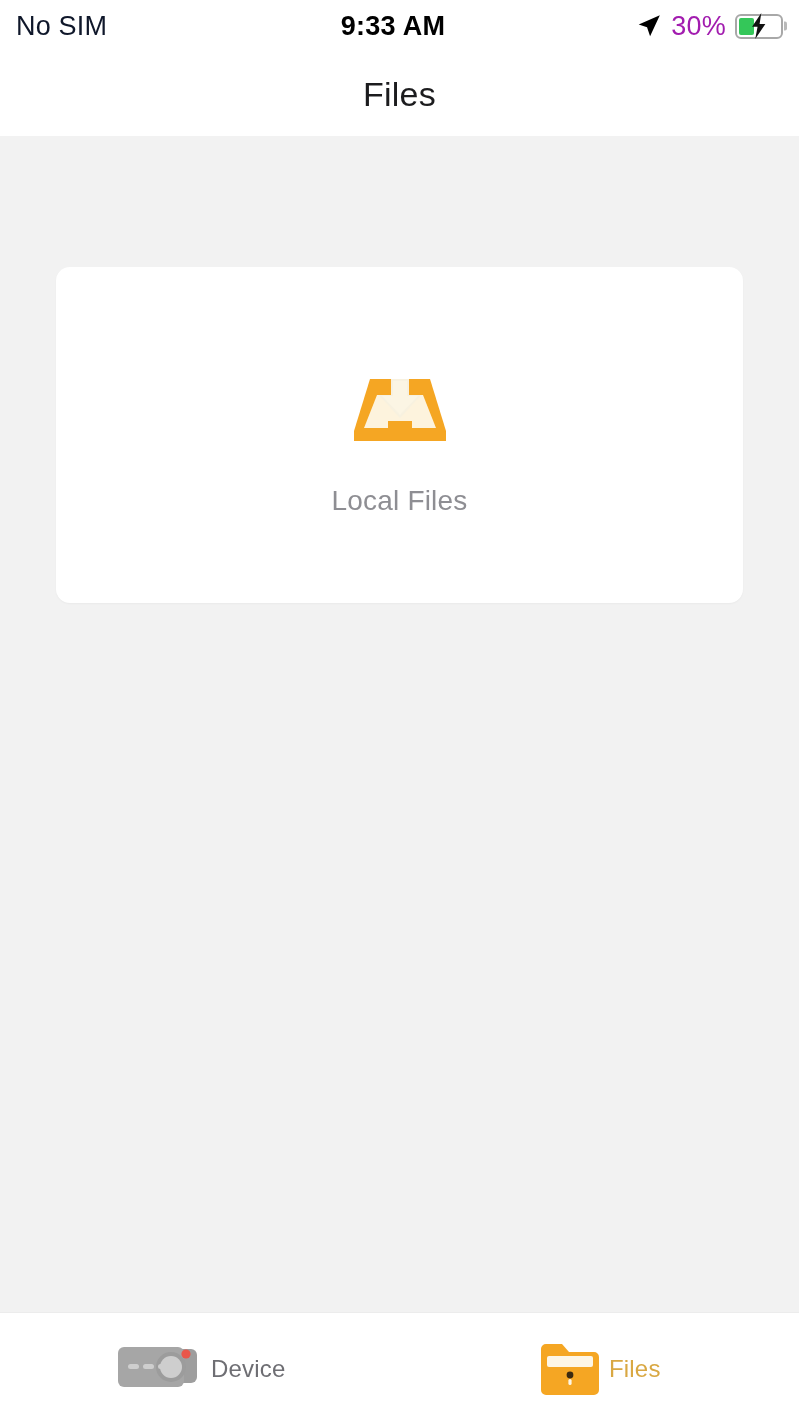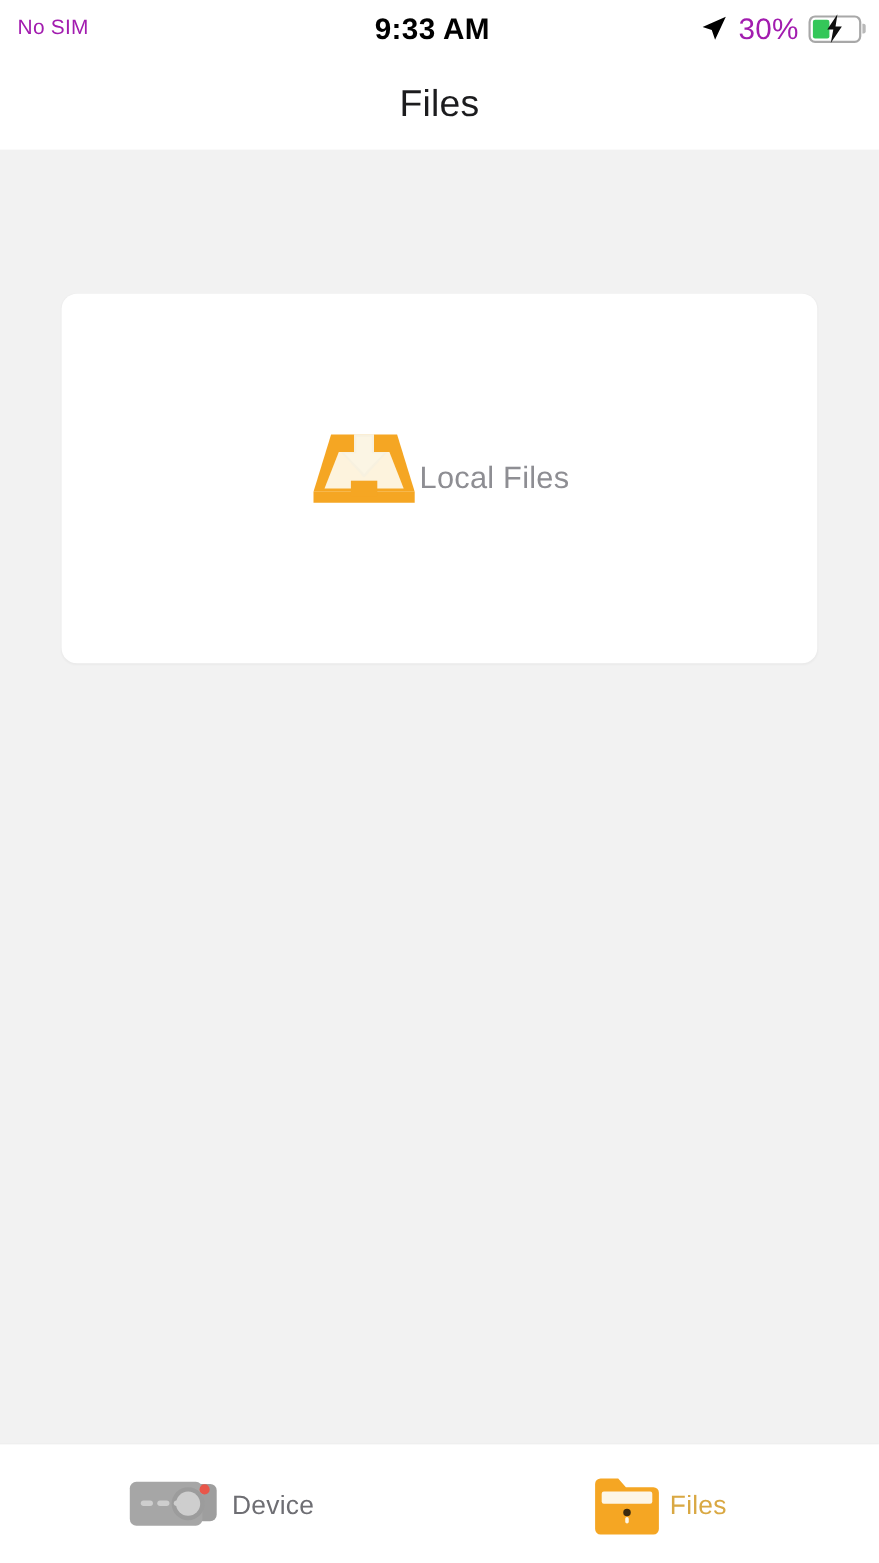--- a/index.html
+++ b/index.html
@@ -28,22 +28,22 @@
     height: 52px;
     flex: 0 0 52px;
     background: #ffffff;
     display: flex;
     align-items: center;
     padding: 0 16px;
     box-sizing: border-box;
     position: relative;
   }
   .status-left {
-    font-size: 19px;
-    color: #a21caf;
+    font-size: 27px;
+    color: #0f172a;
     letter-spacing: 0.2px;
     white-space: nowrap;
   }
   .status-center {
     position: absolute;
     left: 0; right: 13px;
     text-align: center;
     font-size: 27px;
     font-weight: bold;
     color: #000000;
@@ -127,21 +127,21 @@
   .card-row {
     display: flex;
     gap: 16px;
   }
   .card {
     flex: 1 1 0;
     height: 336px;
     background: #ffffff;
     border-radius: 14px;
     display: flex;
-    flex-direction: row;
+    flex-direction: column;
     align-items: center;
     justify-content: center;
     box-shadow: 0 1px 2px rgba(0,0,0,0.035);
     cursor: pointer;
   }
   .card-icon {
     height: 104px;
     display: flex;
     align-items: center;
     justify-content: center;

